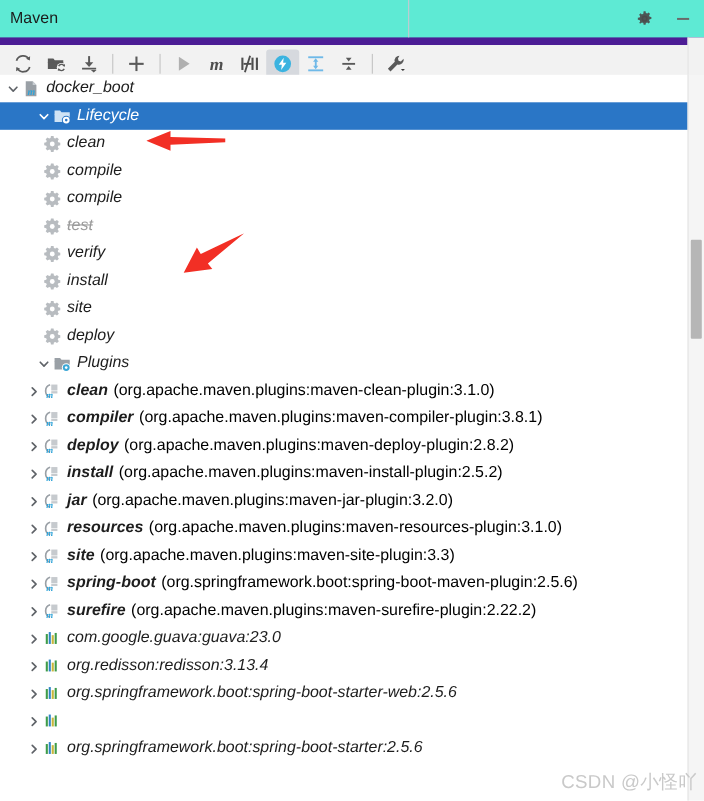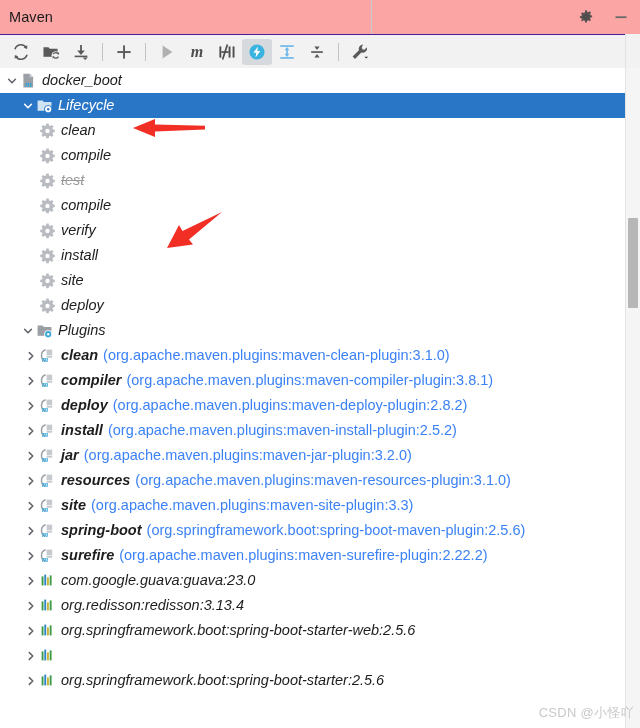--- a/index.html
+++ b/index.html
@@ -12,22 +12,22 @@
   #app {
     position: relative;
     width: 640px; height: 728px;
     background: #ffffff;
   }
 
   
   .tw-header {
     position: relative;
     height: 34px;
-    background: #fca5a5;
-    border-bottom: 1px solid #4c1d95;
+    background: #5eead4;
+    border-bottom: 7px solid #4c1d95;
     display: flex;
     align-items: center;
   }
   .tw-title {
     font-size: 14.5px;
     color: #1b1b1b;
     padding-left: 9px;
     letter-spacing: .1px;
   }
   .tw-header-sep {
@@ -95,30 +95,30 @@
   }
   .row .ico {
     width: 17px; height: 17px;
     flex: 0 0 17px;
     display: flex; align-items: center; justify-content: center;
     margin-right: 5px;
   }
   .row .label { line-height: 17px; font-style: italic; }
   .row .label.bold { font-weight: bold; }
   .row .sub {
-    color: #3b82f6;
+    color: #000000;
     margin-left: 5px;
     line-height: 17px;
   }
   .row .label.struck {
     text-decoration: line-through;
     color: #9b9b9b;
   }
   .ind-0 { padding-left: 4px; }
-  .ind-1 { padding-left: 20px; }
+  .ind-1 { padding-left: 32px; }
   .ind-2 { padding-left: 23px; }
 
   
   .vscroll {
     position: absolute;
     right: 0; top: 68px;
     width: 14px; height: 660px;
     background: #f5f5f5;
     border-left: 1px solid #e3e3e3;
   }
@@ -139,21 +139,21 @@
 
   
   .arrow { position: absolute; pointer-events: none; }
   #arrow-clean { left: 133px; top: 117px; }
   #arrow-package { left: 165px; top: 212px; }
 
   
   .watermark {
     position: absolute;
     right: 6px; bottom: 6px;
-    font-size: 13px;
+    font-size: 17px;
     color: #c9c9c9;
     letter-spacing: .3px;
   }
 </style>
 </head>
 <body>
 
 <div id="app">
 
   <div class="tw-header">
@@ -334,33 +334,33 @@
       <div class="row ind-2">
         <span class="twisty">
           <svg width="12" height="12" viewBox="0 0 12 12"></svg>
         </span>
         <span class="ico">
           <svg width="17" height="17" viewBox="0 0 17 17">
             <path fill="#b8bcc0" d="M7.3 1.6h2.4l.3 1.8 1.3.55 1.5-1.05 1.7 1.7-1.05 1.5.55 1.3 1.8.3v2.4l-1.8.3-.55 1.3 1.05 1.5-1.7 1.7-1.5-1.05-1.3.55-.3 1.8H7.3l-.3-1.8-1.3-.55-1.5 1.05-1.7-1.7 1.05-1.5-.55-1.3-1.8-.3V7.7l1.8-.3.55-1.3L2.5 4.6l1.7-1.7 1.5 1.05 1.3-.55z"></path>
             <circle cx="8.5" cy="8.9" r="2.2" fill="#ffffff"></circle>
           </svg>
         </span>
+        <span class="label">compile</span>
+      </div>
+      <div class="row ind-2">
+        <span class="twisty">
+          <svg width="12" height="12" viewBox="0 0 12 12"></svg>
+        </span>
+        <span class="ico">
+          <svg width="17" height="17" viewBox="0 0 17 17">
+            <path fill="#b8bcc0" d="M7.3 1.6h2.4l.3 1.8 1.3.55 1.5-1.05 1.7 1.7-1.05 1.5.55 1.3 1.8.3v2.4l-1.8.3-.55 1.3 1.05 1.5-1.7 1.7-1.5-1.05-1.3.55-.3 1.8H7.3l-.3-1.8-1.3-.55-1.5 1.05-1.7-1.7 1.05-1.5-.55-1.3-1.8-.3V7.7l1.8-.3.55-1.3L2.5 4.6l1.7-1.7 1.5 1.05 1.3-.55z"></path>
+            <circle cx="8.5" cy="8.9" r="2.2" fill="#ffffff"></circle>
+          </svg>
+        </span>
         <span class="label struck">test</span>
-      </div>
-      <div class="row ind-2">
-        <span class="twisty">
-          <svg width="12" height="12" viewBox="0 0 12 12"></svg>
-        </span>
-        <span class="ico">
-          <svg width="17" height="17" viewBox="0 0 17 17">
-            <path fill="#b8bcc0" d="M7.3 1.6h2.4l.3 1.8 1.3.55 1.5-1.05 1.7 1.7-1.05 1.5.55 1.3 1.8.3v2.4l-1.8.3-.55 1.3 1.05 1.5-1.7 1.7-1.5-1.05-1.3.55-.3 1.8H7.3l-.3-1.8-1.3-.55-1.5 1.05-1.7-1.7 1.05-1.5-.55-1.3-1.8-.3V7.7l1.8-.3.55-1.3L2.5 4.6l1.7-1.7 1.5 1.05 1.3-.55z"></path>
-            <circle cx="8.5" cy="8.9" r="2.2" fill="#ffffff"></circle>
-          </svg>
-        </span>
-        <span class="label">compile</span>
       </div>
       <div class="row ind-2">
         <span class="twisty">
           <svg width="12" height="12" viewBox="0 0 12 12"></svg>
         </span>
         <span class="ico">
           <svg width="17" height="17" viewBox="0 0 17 17">
             <path fill="#b8bcc0" d="M7.3 1.6h2.4l.3 1.8 1.3.55 1.5-1.05 1.7 1.7-1.05 1.5.55 1.3 1.8.3v2.4l-1.8.3-.55 1.3 1.05 1.5-1.7 1.7-1.5-1.05-1.3.55-.3 1.8H7.3l-.3-1.8-1.3-.55-1.5 1.05-1.7-1.7 1.05-1.5-.55-1.3-1.8-.3V7.7l1.8-.3.55-1.3L2.5 4.6l1.7-1.7 1.5 1.05 1.3-.55z"></path>
             <circle cx="8.5" cy="8.9" r="2.2" fill="#ffffff"></circle>
           </svg>

